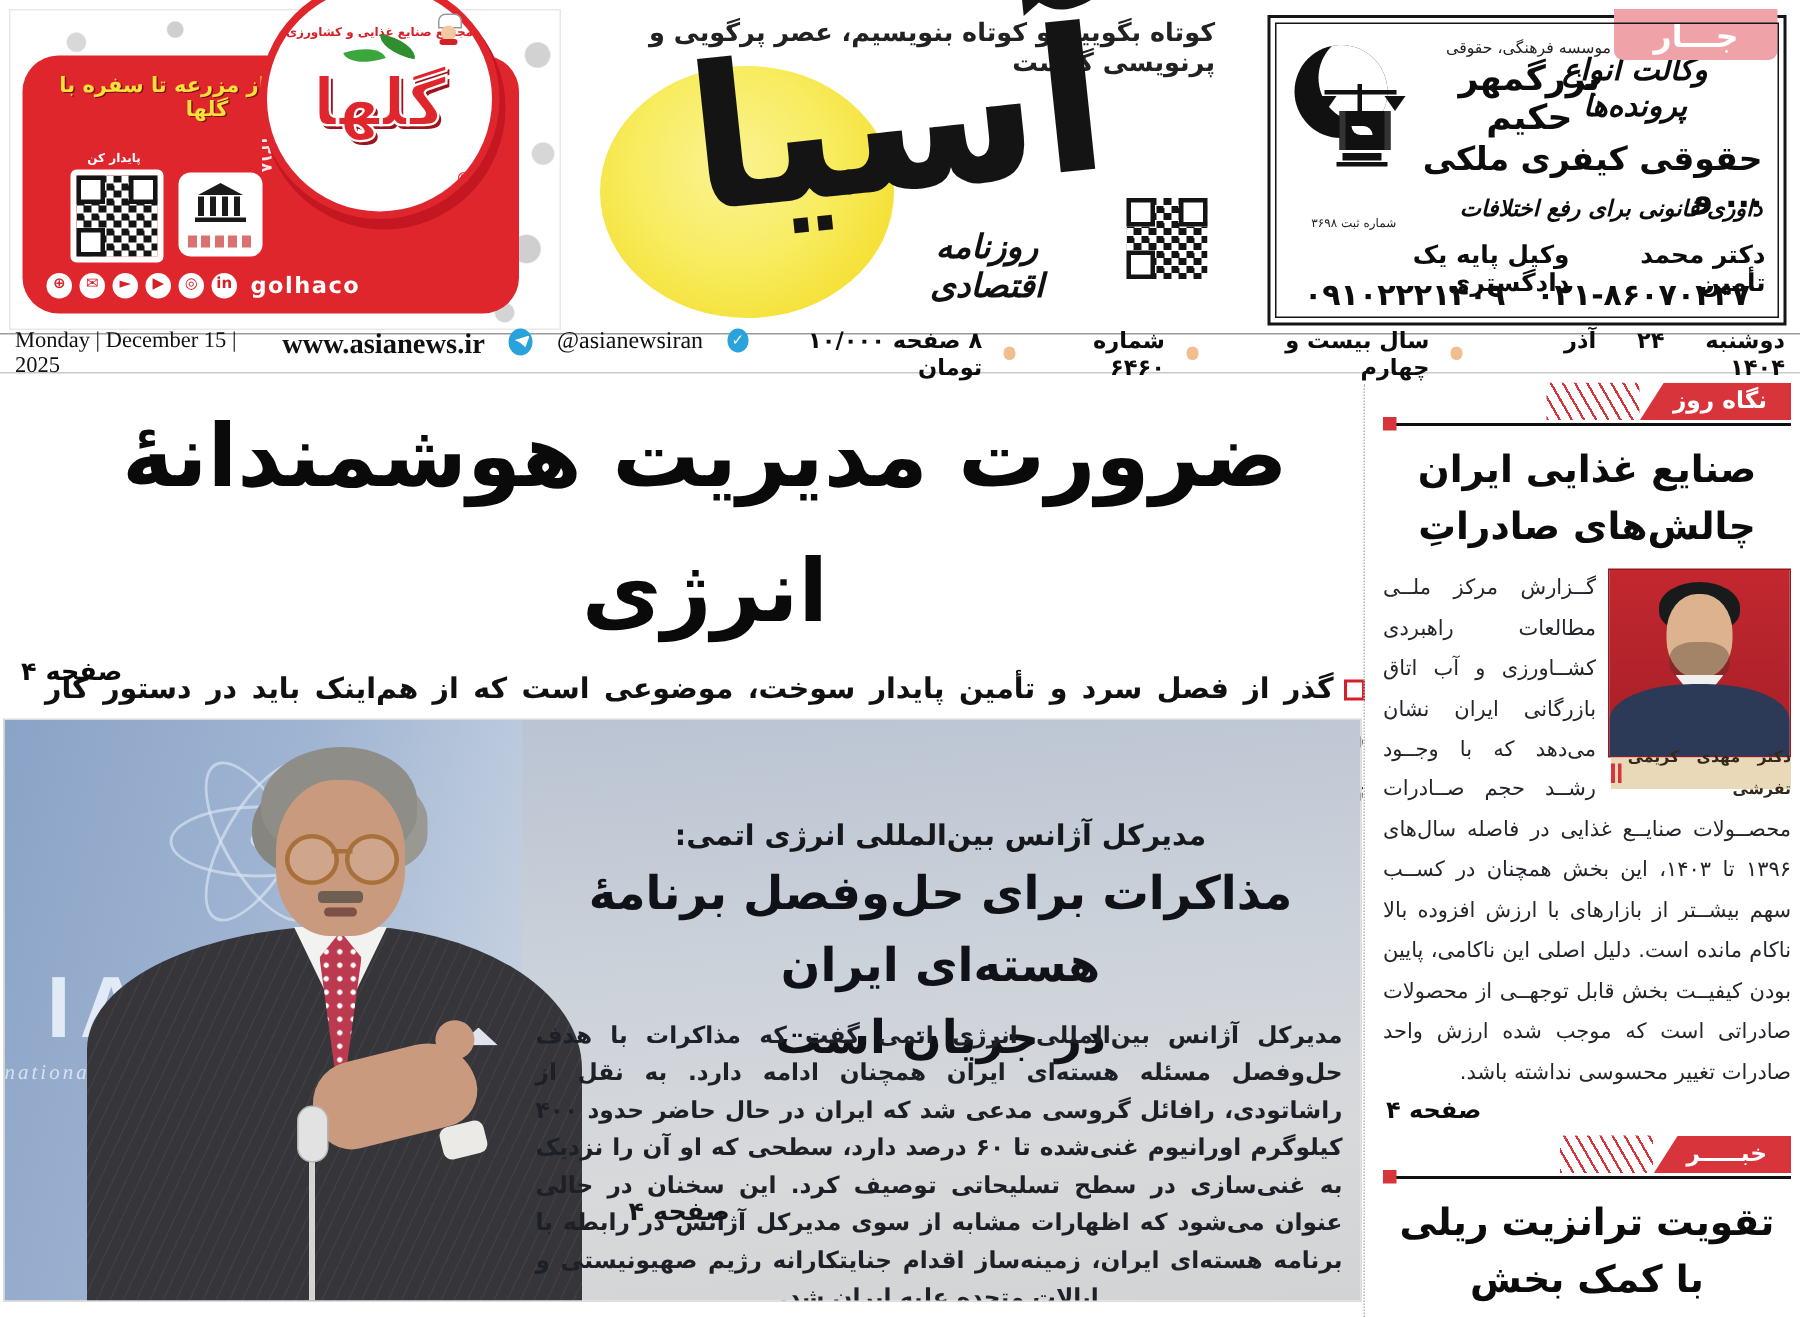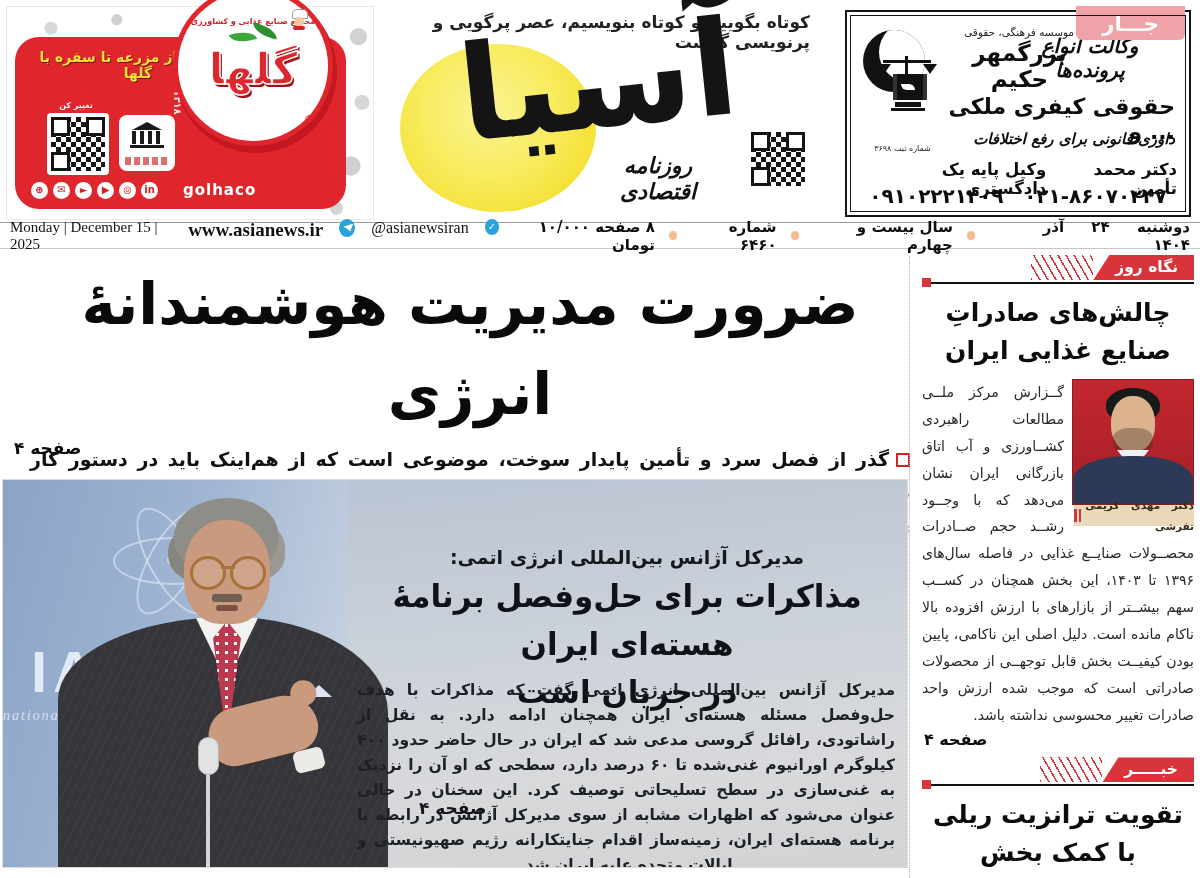--- a/index.html
+++ b/index.html
@@ -43,21 +43,21 @@
   .temple{position:absolute;left:11px;top:7px;width:34px;height:26px;}
   .temple .roof{position:absolute;left:2px;top:0;width:0;height:0;border-left:15px solid transparent;border-right:15px solid transparent;border-bottom:8px solid #1a1a1a;}
   .temple .cols{position:absolute;left:2px;top:9px;width:30px;height:13px;
     background:repeating-linear-gradient(90deg,#1a1a1a 0 4px,#fff 4px 8px);}
   .temple .base{position:absolute;left:0;top:23px;width:34px;height:3px;background:#1a1a1a;}
   .unesco .cap{position:absolute;left:6px;bottom:6px;width:44px;height:8px;
     background:repeating-linear-gradient(90deg,#c33 0 6px,transparent 6px 9px);opacity:.7;}
   .golha-social{position:absolute;left:16px;bottom:10px;display:flex;align-items:center;gap:5px;direction:ltr;}
   .soc{width:17px;height:17px;border-radius:50%;background:#fff;color:#d42129;font-size:10px;font-weight:bold;
     display:flex;align-items:center;justify-content:center;line-height:1;}
-  .golha-handle{color:#fff;font-size:15px;font-weight:bold;letter-spacing:1px;margin-left:20px;font-family:"DejaVu Sans",sans-serif;}
+  .golha-handle{color:#fff;font-size:15px;font-weight:bold;letter-spacing:1px;margin-left:4px;font-family:"DejaVu Sans",sans-serif;}
 
   .masthead{position:absolute;left:378px;top:4px;width:432px;height:216px;}
   .m-tagline{position:absolute;left:0;top:8px;width:100%;text-align:right;font-size:17px;font-weight:bold;color:#222;}
   .m-circle{position:absolute;left:22px;top:40px;width:196px;height:168px;border-radius:50%;
     background:radial-gradient(circle at 45% 40%, #faf394 0%, #f8ec5f 45%, #f2d716 100%);}
   .m-title{position:absolute;left:55px;top:-28px;width:330px;text-align:center;font-size:132px;font-weight:bold;color:#141414;
     transform:rotate(-6deg);line-height:1.6;}
   .m-subtitle{position:absolute;left:205px;top:148px;width:150px;text-align:center;font-size:22px;font-weight:bold;font-style:italic;
     font-family:"DejaVu Serif",serif;color:#111;}
   .m-qr{position:absolute;left:369px;top:124px;width:54px;height:54px;}
@@ -191,21 +191,21 @@
 </style>
 </head>
 <body>
 
 <div class="page">
 
   <div class="golha-card">
     <div class="golha-red">
       <div class="golha-slogan">یک قرن از مزرعه تا سفره با گلها</div>
       <div class="golha-since">۱۳۱۸</div>
-      <div class="golha-qr-cap">تغییر کن</div>
+      <div class="golha-qr-cap">پایدار کن</div>
       <div class="qr golha-qr">
           <i class="c1"></i>
           <i class="c2"></i>
           <i class="c3"></i>
         </div>
       <div class="unesco">
         <div class="temple">
           <div class="roof"></div>
             <div class="cols"></div>
             <div class="base"></div>
@@ -351,22 +351,22 @@
       <div class="sec-head">
         <div class="banner">
           <div class="banner-hatch"></div>
           <div class="banner-red">نگاه روز</div>
         </div>
       </div>
       <div class="sec-line">
           <span class="rsq"></span>
         </div>
       <div class="sec-hl">
+        <div>صنایع غذایی ایران</div>
         <div>چالش‌های صادراتِ</div>
-        <div>صنایع غذایی ایران</div>
       </div>
       <div class="sec-body">
         <div class="portrait-box">
           <div class="portrait">
             <div class="t-hair"></div>
             <div class="t-face"></div>
             <div class="t-beard"></div>
             <div class="t-shirt"></div>
             <div class="t-suit"></div>
           </div>

